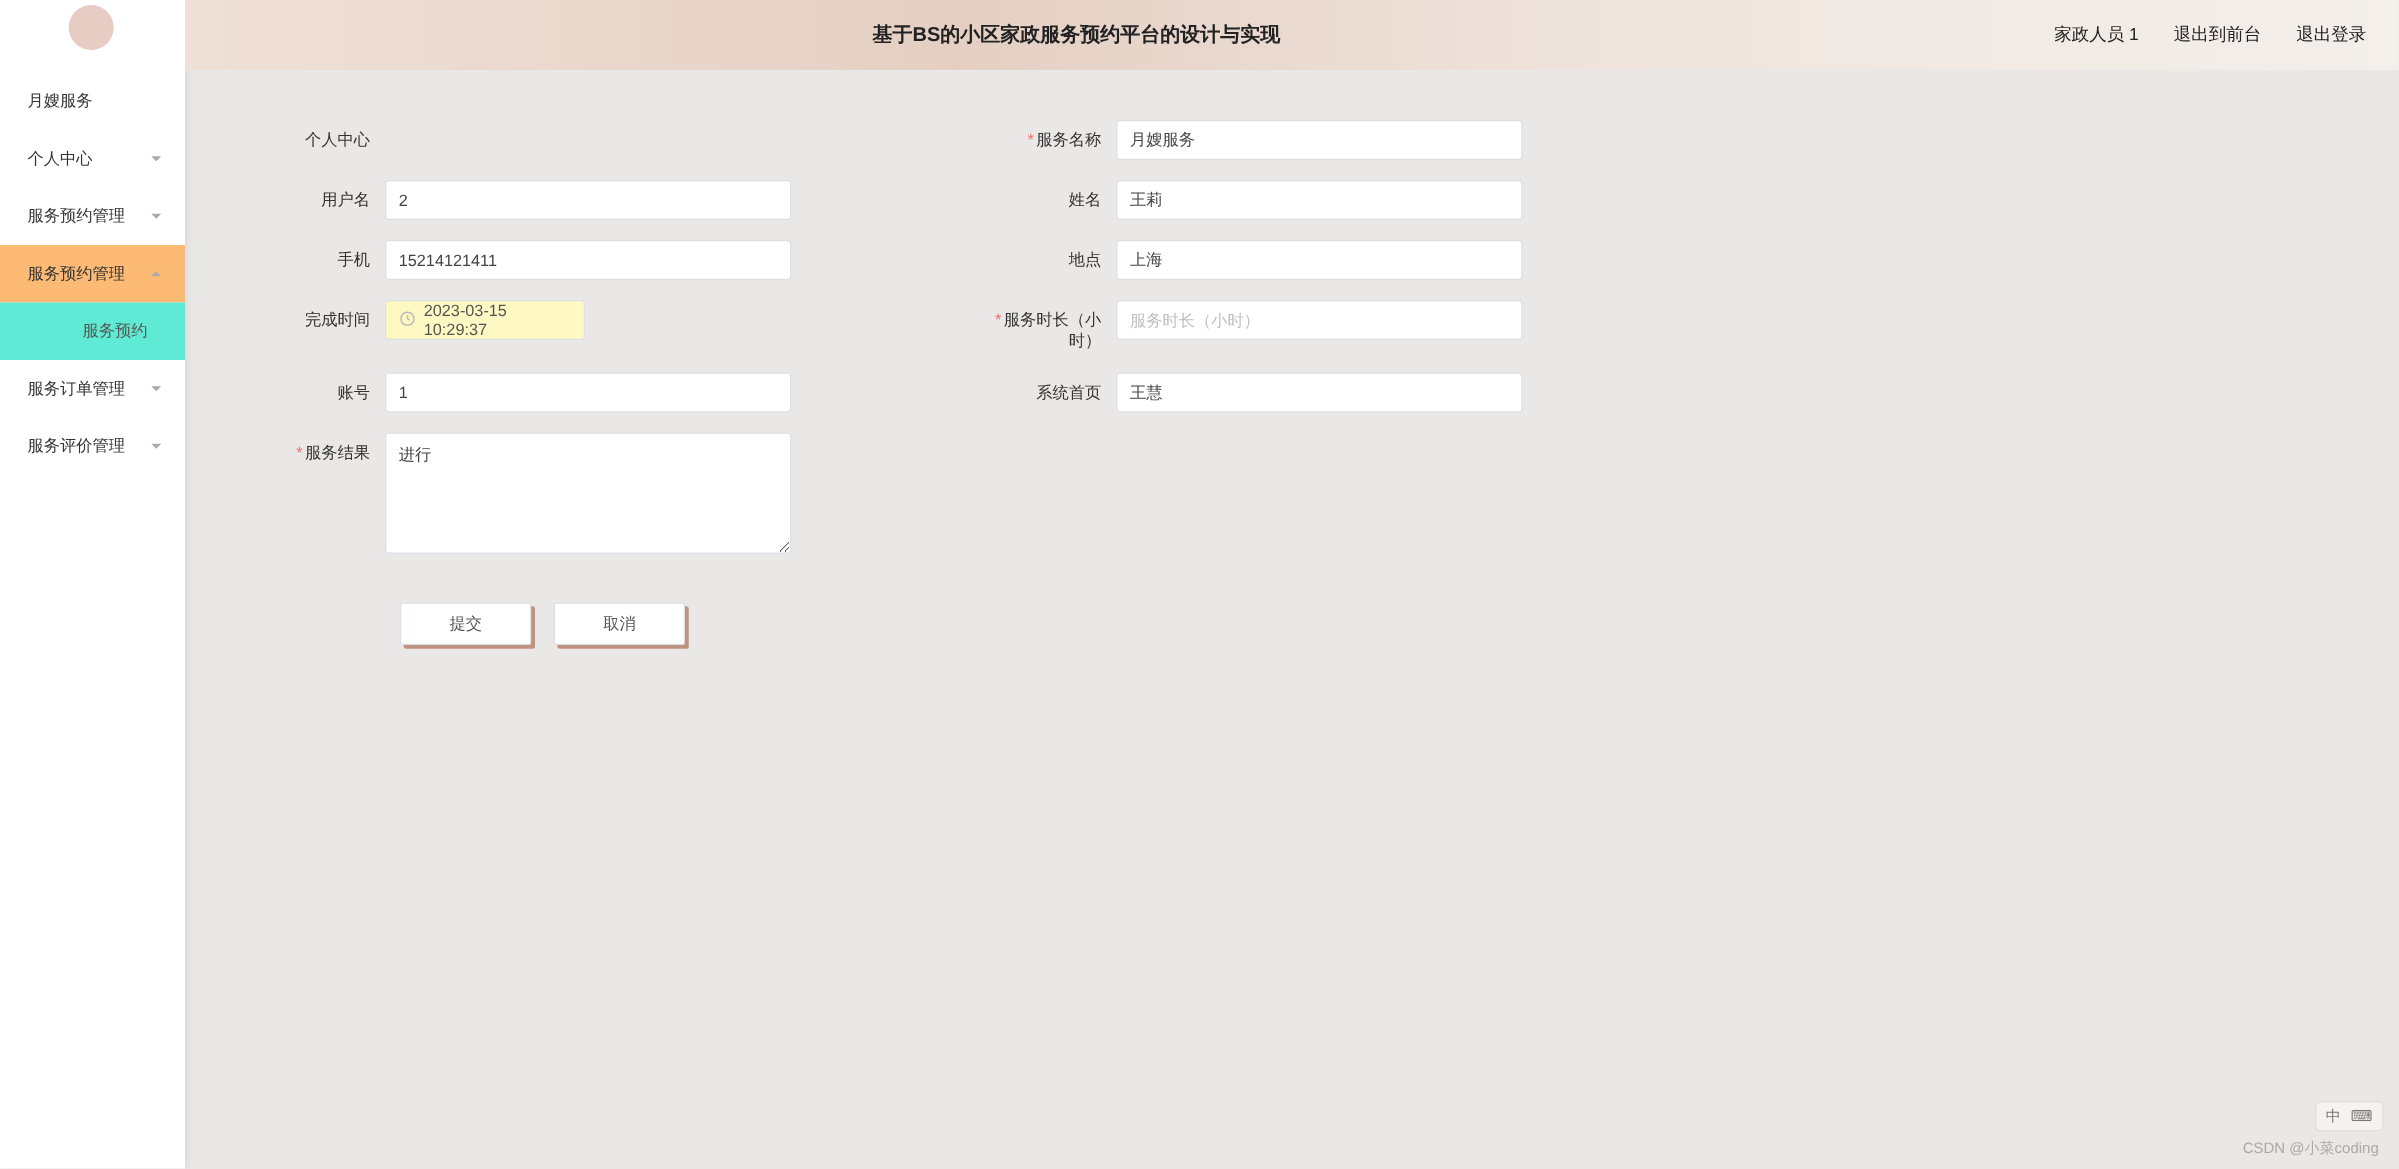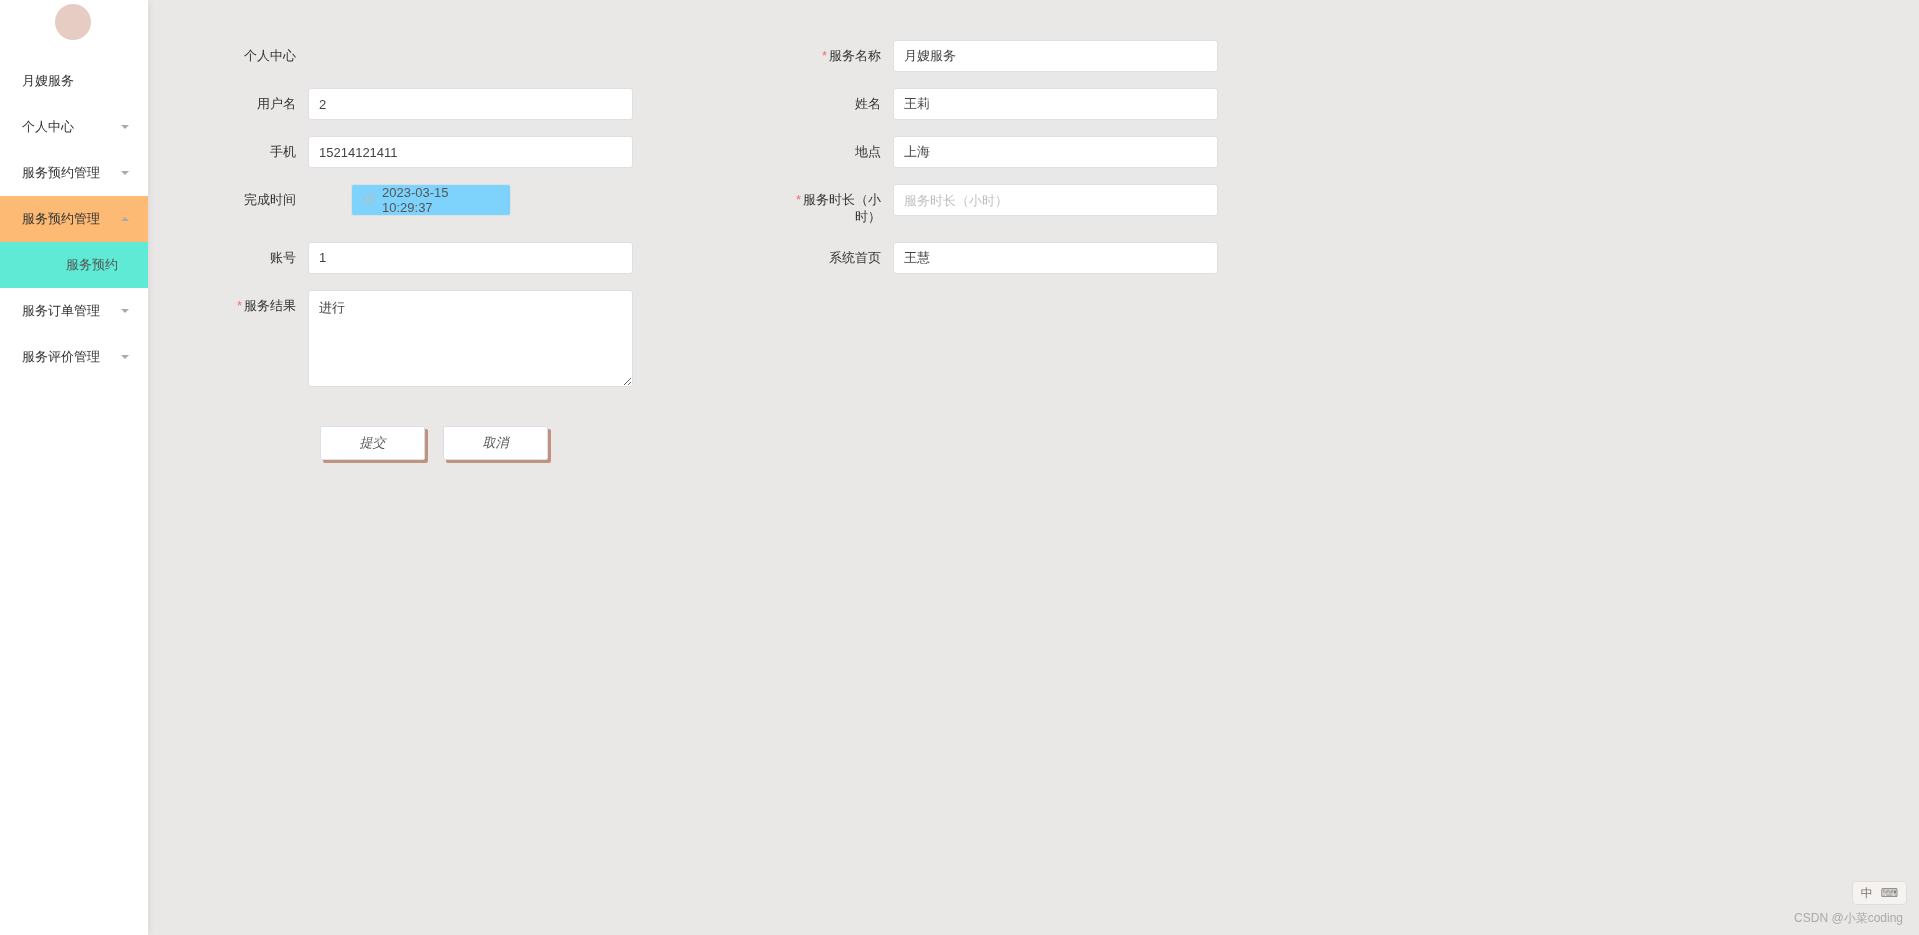--- a/index.html
+++ b/index.html
@@ -89,34 +89,33 @@
   border: 1px solid #dcdfe6;
   border-radius: 3px;
   padding: 0 10px;
   font-size: 13px;
   color: #444;
   background: #fff;
   outline: none;
 }
 .input::placeholder, .textarea::placeholder { color: #bfbfbf; }
 .textarea { height: 97px; padding: 8px 10px; resize: vertical; font-family: Liberation Mono, monospace; }
-.date-input { display: inline-flex; align-items: center; width: 160px; height: 32px; border: 1px solid #dcdfe6; border-radius: 3px; background: #7dd3fc; padding: 0 10px; gap: 6px; color: #555; margin-left: 43px;}
+.date-input { display: inline-flex; align-items: center; width: 160px; height: 32px; border: 1px solid #dcdfe6; border-radius: 3px; background: #fef9c3; padding: 0 10px; gap: 6px; color: #555;}
 .clock svg { width: 14px; height: 14px; stroke: #bbb; fill:none; }
 
 .btn-row { display: flex; gap: 18px; margin-top: 20px; margin-left: 112px; grid-column: 1 / span 2;}
 .btn {
   width: 105px; height: 34px;
   border: 1px solid #dcdfe6;
   background: #fff;
   font-size: 13px;
   color: #555;
   cursor: pointer;
   border-radius: 2px;
   box-shadow: 3px 3px 0 rgba(183,132,106,0.85);
-  font-style: italic;
 }
 
 .footer-watermark {
   position: fixed;
   right: 16px; bottom: 8px;
   color: #aaa; font-size: 12px;
 }
 .ime-badge {
   position: fixed;
   right: 12px; bottom: 30px;
@@ -182,20 +181,27 @@
         <span class="chevron">
             <svg viewBox="0 0 10 10">
               <path d="M1 3 L5 7 L9 3 Z"></path>
             </svg>
           </span>
       </div>
     </nav>
   </aside>
 
   <main class="main">
+    <header class="header">
+      <div class="header-title">基于BS的小区家政服务预约平台的设计与实现</div>
+      <div class="header-spacer"></div>
+      <span class="header-link">家政人员 1</span>
+      <span class="header-link">退出到前台</span>
+      <span class="header-link">退出登录</span>
+    </header>
 
     <section class="content">
       <div class="form">
 
         <div class="form-row">
           <div class="label">个人中心</div>
         </div>
         <div class="form-row">
           <div class="label"><span class="req">*</span><span>服务名称</span></div>
           <div class="control"><input class="input" value="月嫂服务" style=""></div>

